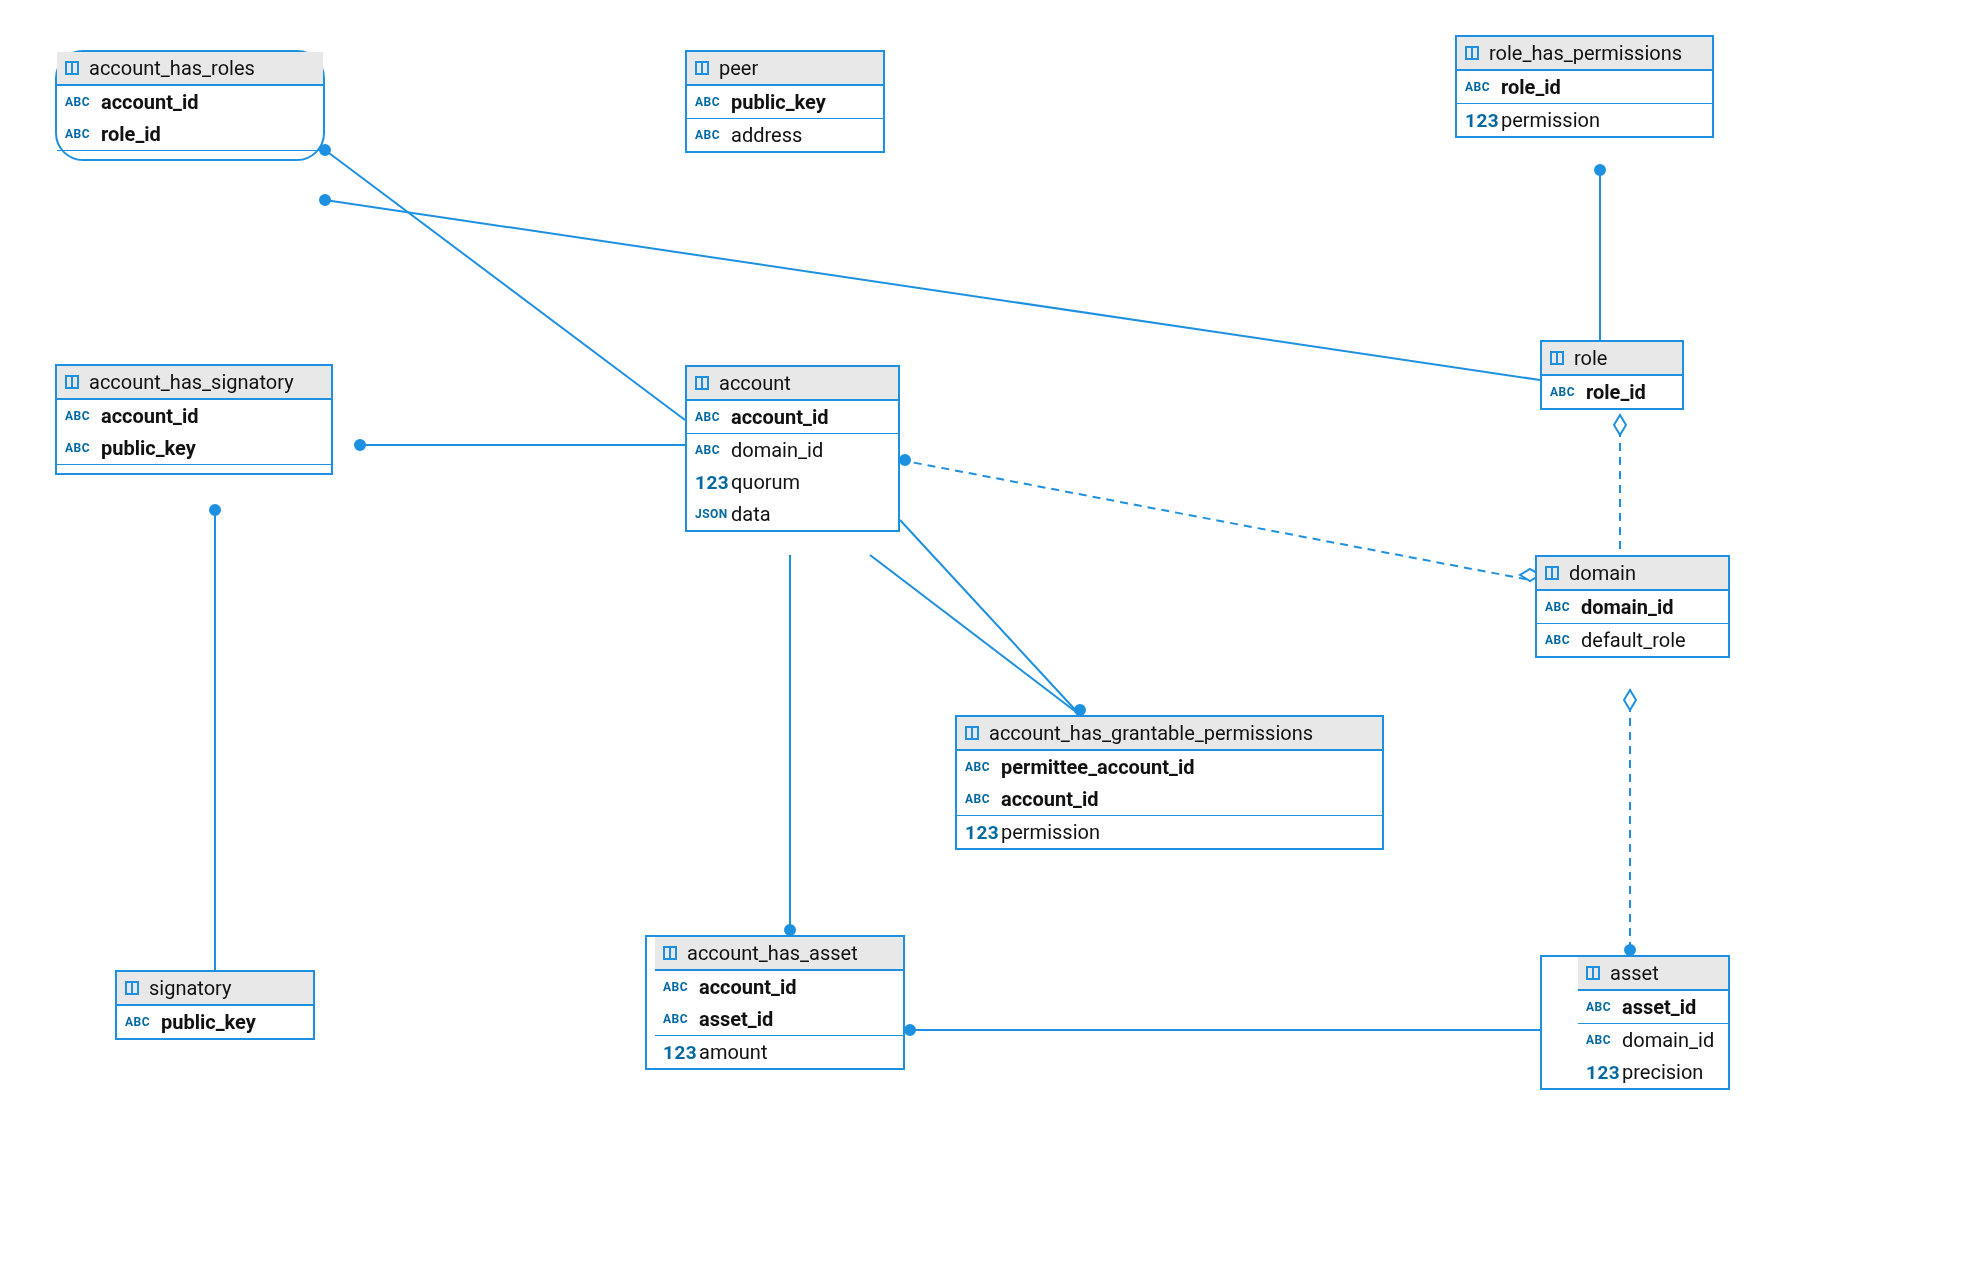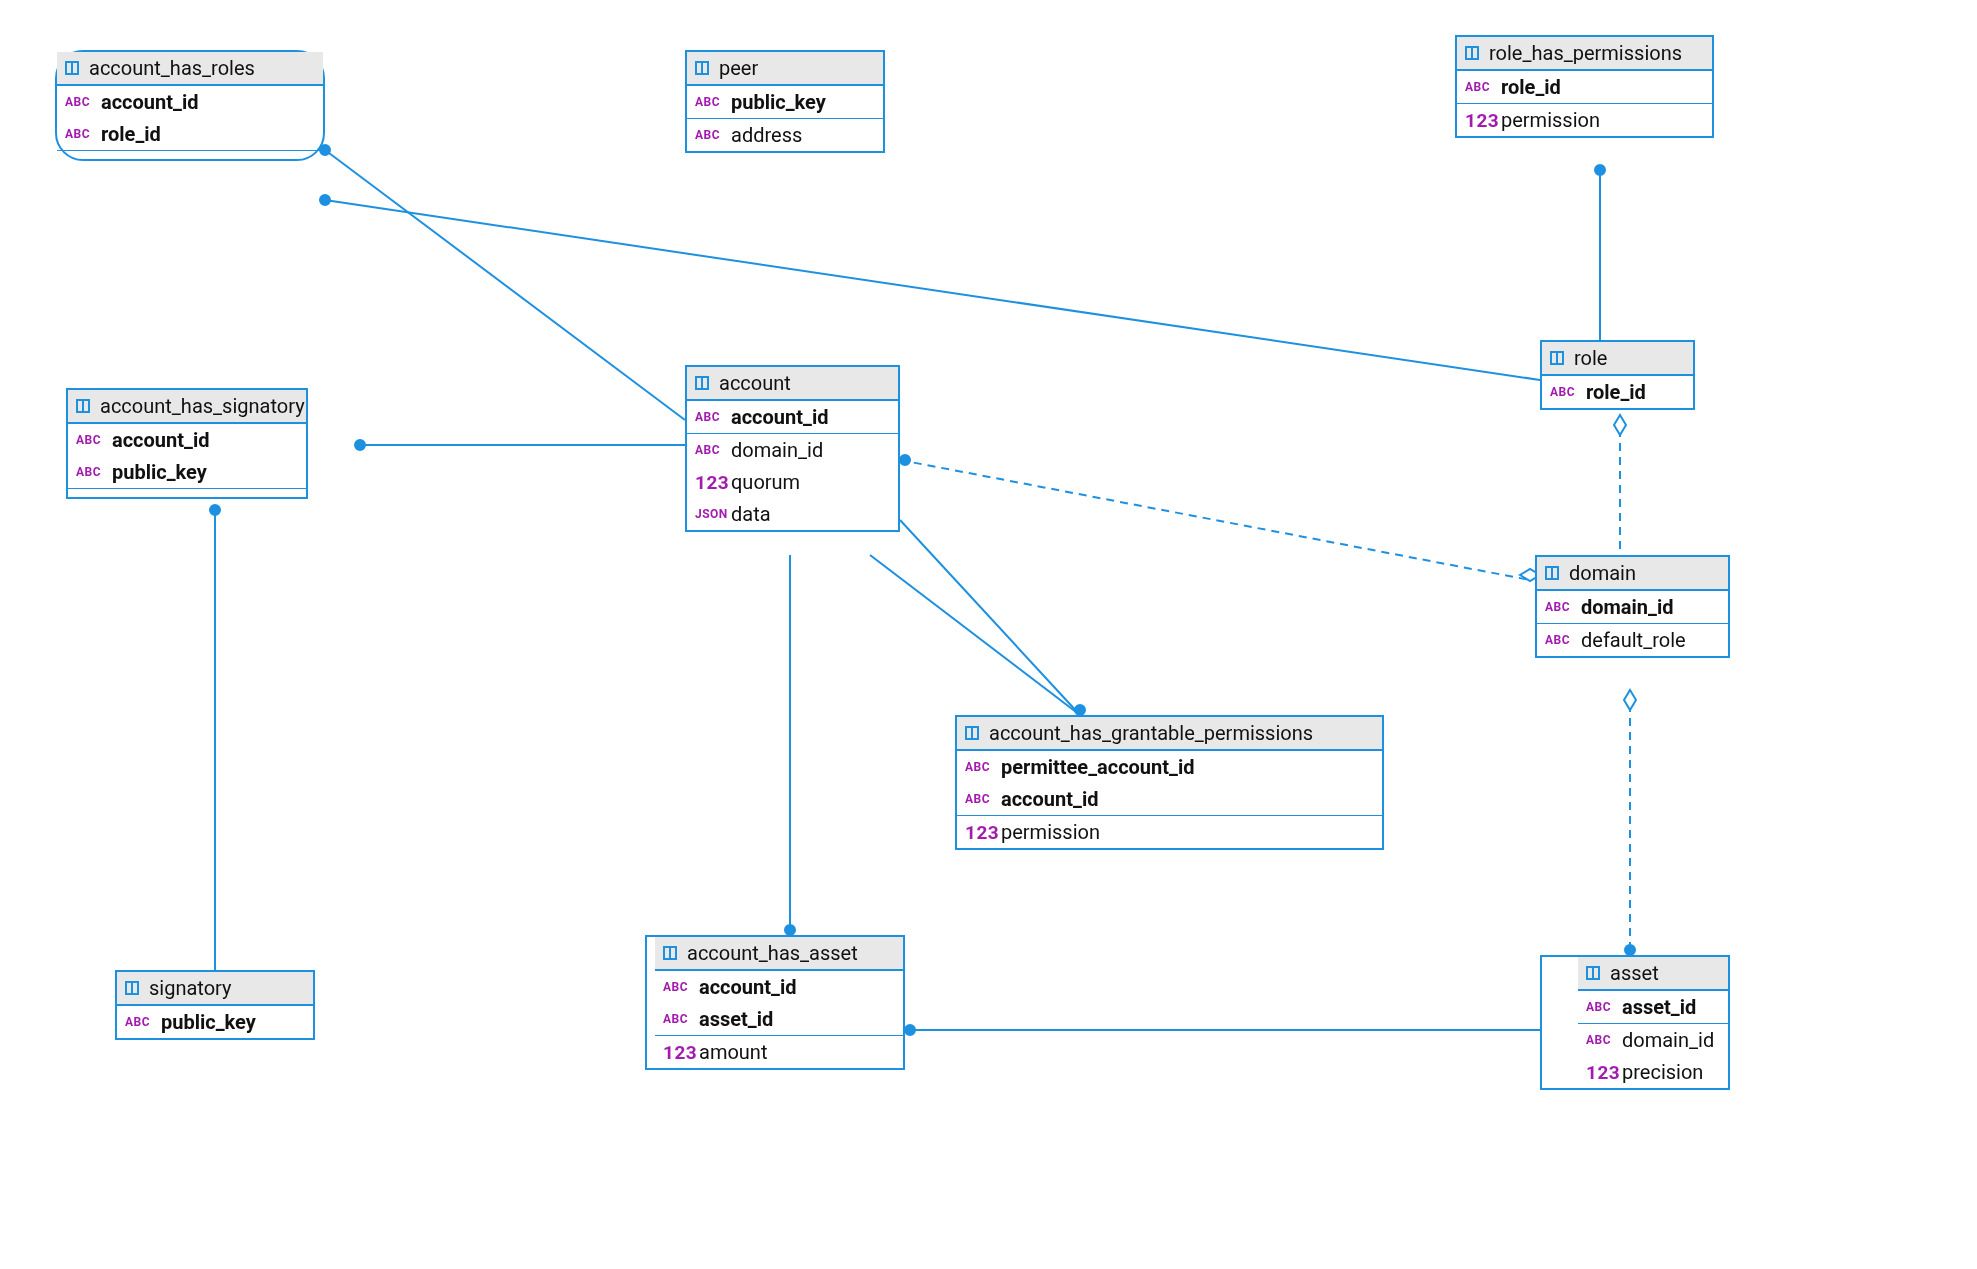--- a/index.html
+++ b/index.html
@@ -7,21 +7,21 @@
   svg.wires{position:absolute;left:0;top:0;width:1977px;height:1269px;pointer-events:none;}
   .tbl{position:absolute;border:2px solid #1e90e0;background:#fff;box-sizing:border-box;}
   .tbl-head{background:#e8e8e8;border-bottom:2px solid #1e90e0;padding:4px 8px;font-size:20px;color:#111;display:flex;align-items:center;gap:6px;white-space:nowrap;}
   .tbl-head .ico{width:18px;height:14px;display:inline-block;position:relative;flex:0 0 18px;}
   .tbl-head .ico::before,.tbl-head .ico::after{content:"";position:absolute;border:2px solid #1e90e0;box-sizing:border-box;}
   .tbl-head .ico::before{left:0;top:0;width:14px;height:14px;}
   .tbl-head .ico::after{left:6px;top:0;width:2px;height:14px;border:none;background:#1e90e0;}
   .row{padding:4px 8px;font-size:20px;display:flex;align-items:center;gap:6px;white-space:nowrap;}
   .row.key{font-weight:700;}
   .sep{border-top:1px solid #1e90e0;}
-  .ti{font-size:12px;font-weight:700;color:#a21caf;letter-spacing:0.5px;width:30px;flex:0 0 30px;}
+  .ti{font-size:12px;font-weight:700;color:#0369a1;letter-spacing:0.5px;width:30px;flex:0 0 30px;}
   .ti.num{font-size:19px;}
 </style>
 </head>
 <body>
 
 <div id="canvas">
 
   <svg class="wires" xmlns="http://www.w3.org/2000/svg">
     <g stroke="#1e90e0" stroke-width="2" fill="none">
 
@@ -100,21 +100,21 @@
         </div>
         <div class="row key">
           <span class="ti">ABC</span>
           <span>role_id</span>
         </div>
         <div class="row sep">
           <span class="ti num">123</span>
           <span>permission</span>
         </div>
       </div>
-      <div class="tbl" style="left: 55px; top: 388px; width: 242px; margin-left: 11px;">
+      <div class="tbl" style="left: 55px; top: 364px; width: 278px;">
         <div class="tbl-head">
           <span class="ico"></span>
           <span>account_has_signatory</span>
         </div>
         <div class="row key">
           <span class="ti">ABC</span>
           <span>account_id</span>
         </div>
         <div class="row key">
           <span class="ti">ABC</span>
@@ -137,21 +137,21 @@
         </div>
         <div class="row">
           <span class="ti num">123</span>
           <span>quorum</span>
         </div>
         <div class="row">
           <span class="ti">JSON</span>
           <span>data</span>
         </div>
       </div>
-      <div class="tbl" style="left: 1540px; top: 340px; width: 155px;">
+      <div class="tbl" style="left: 1540px; top: 340px; width: 144px;">
         <div class="tbl-head">
           <span class="ico"></span>
           <span>role</span>
         </div>
         <div class="row key">
           <span class="ti">ABC</span>
           <span>role_id</span>
         </div>
       </div>
       <div class="tbl" style="left: 1535px; top: 555px; width: 195px;">

